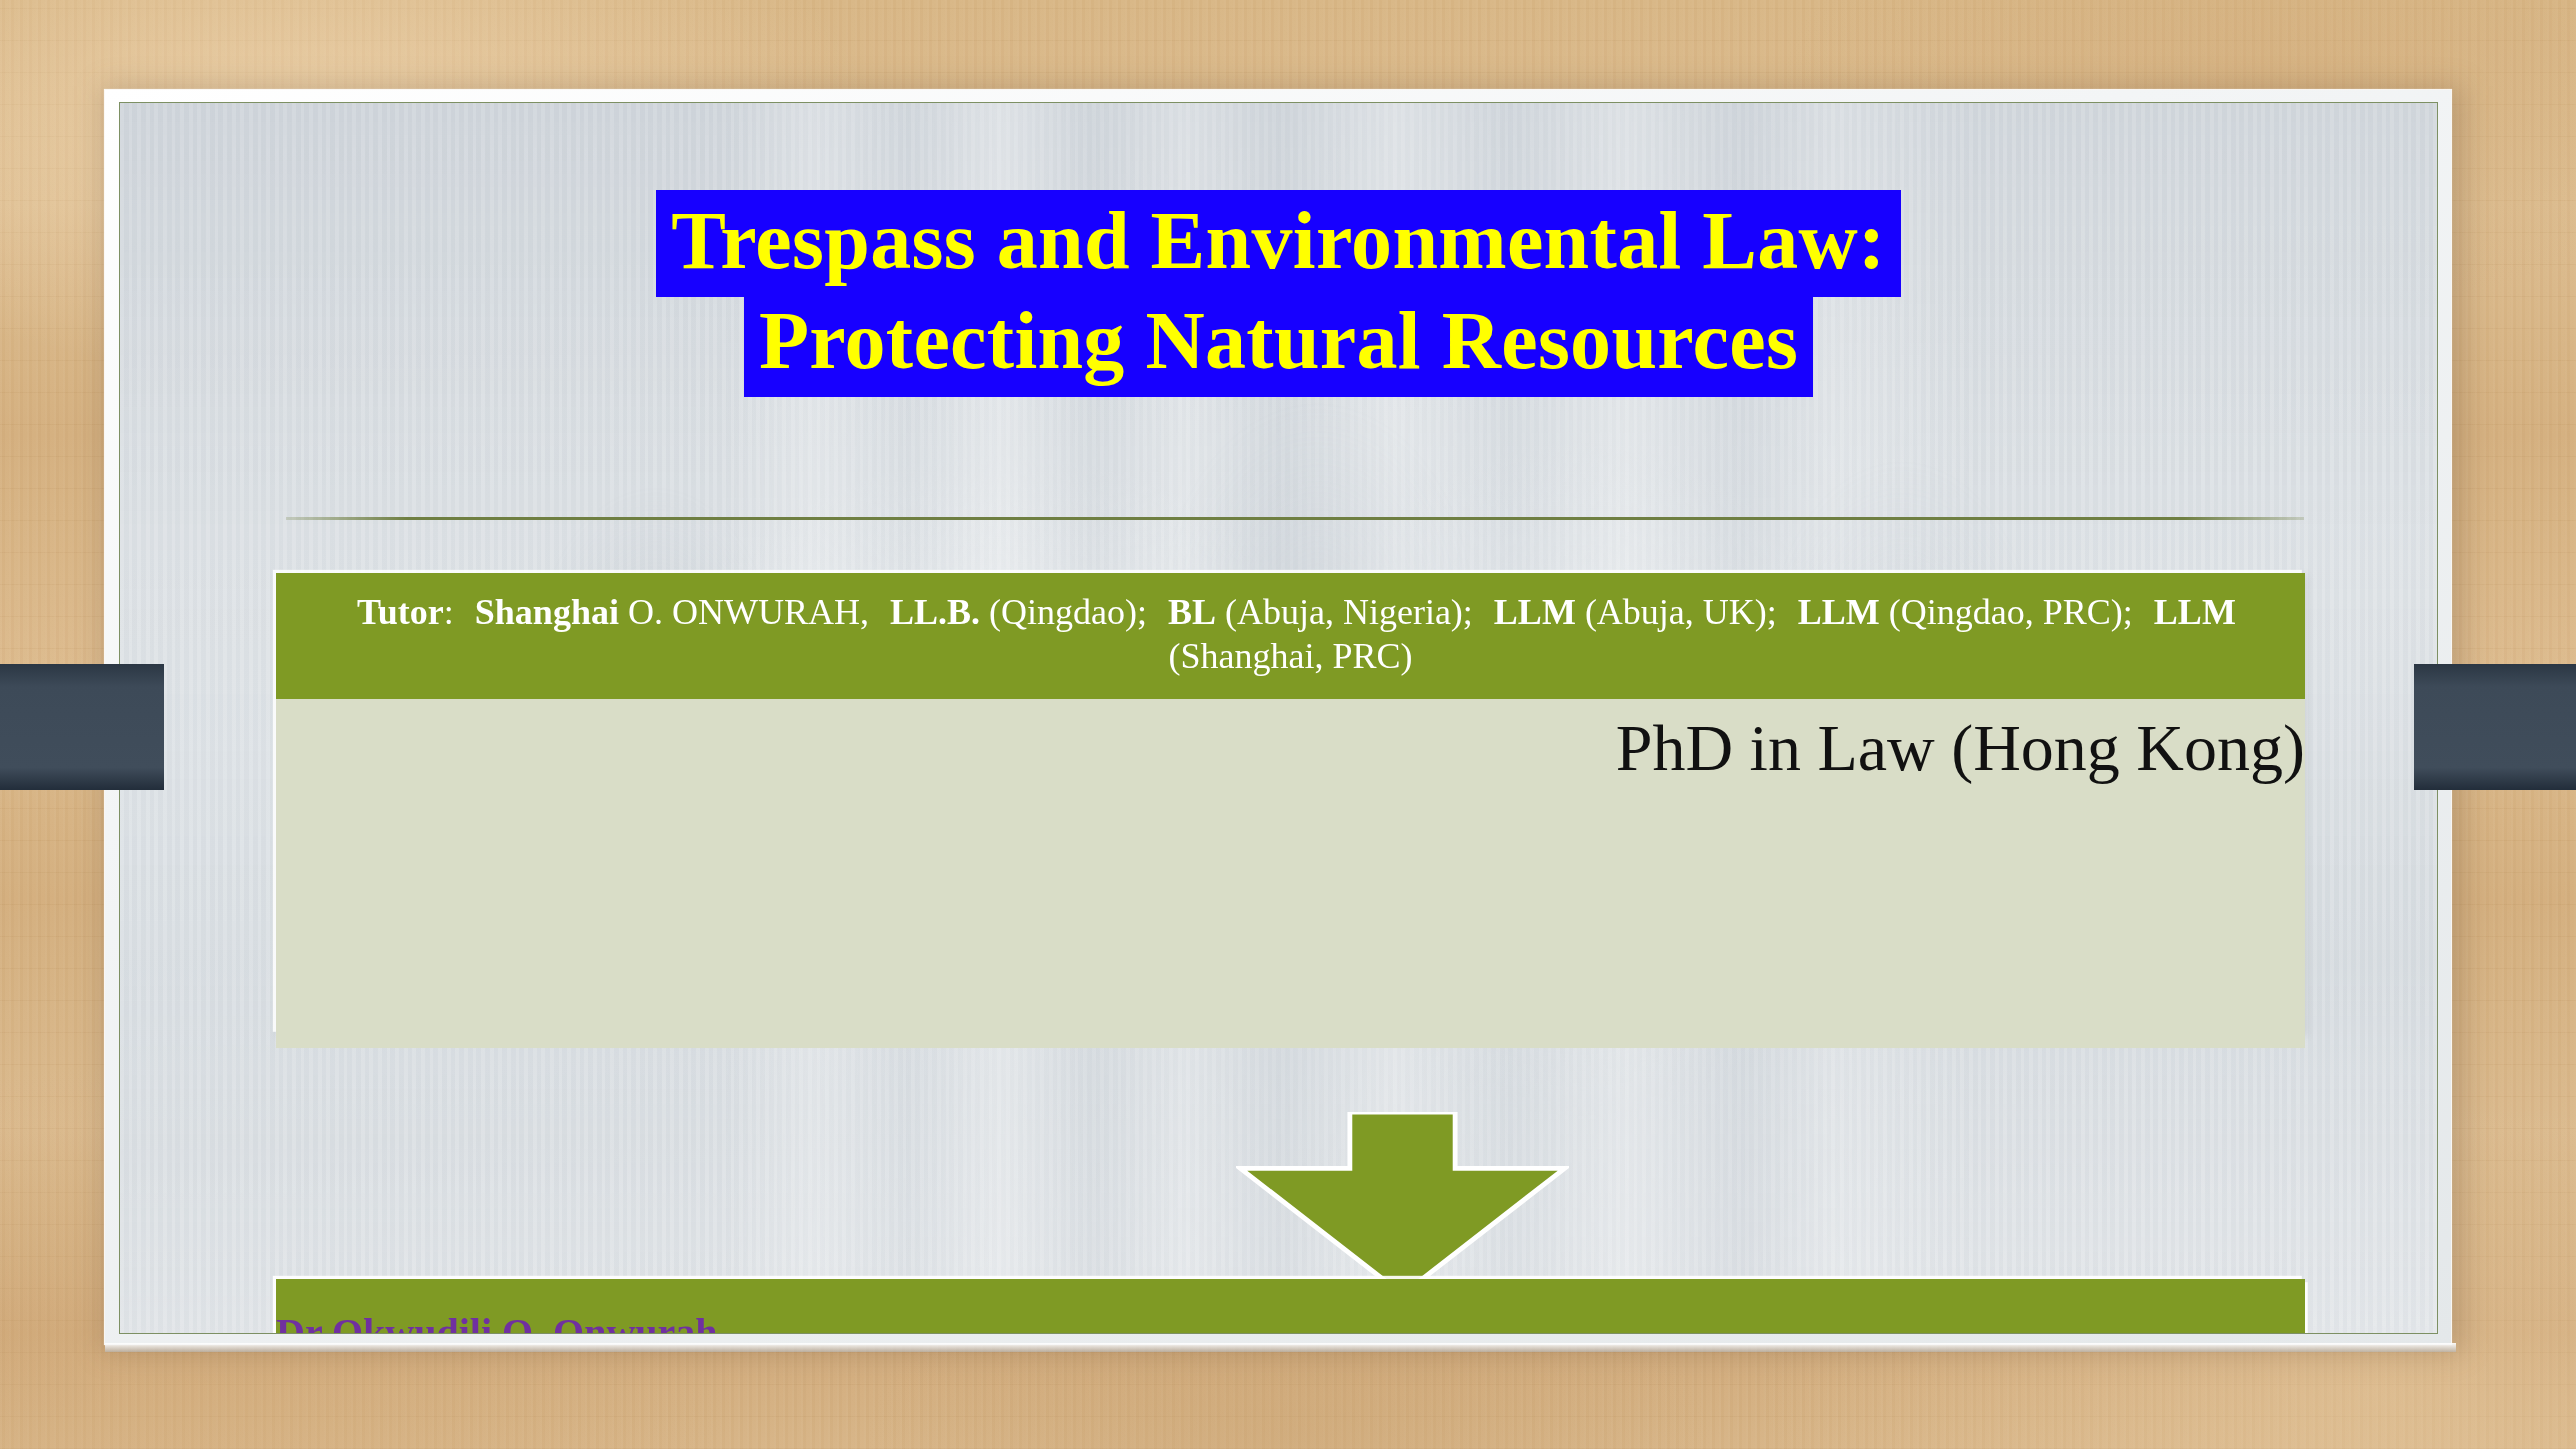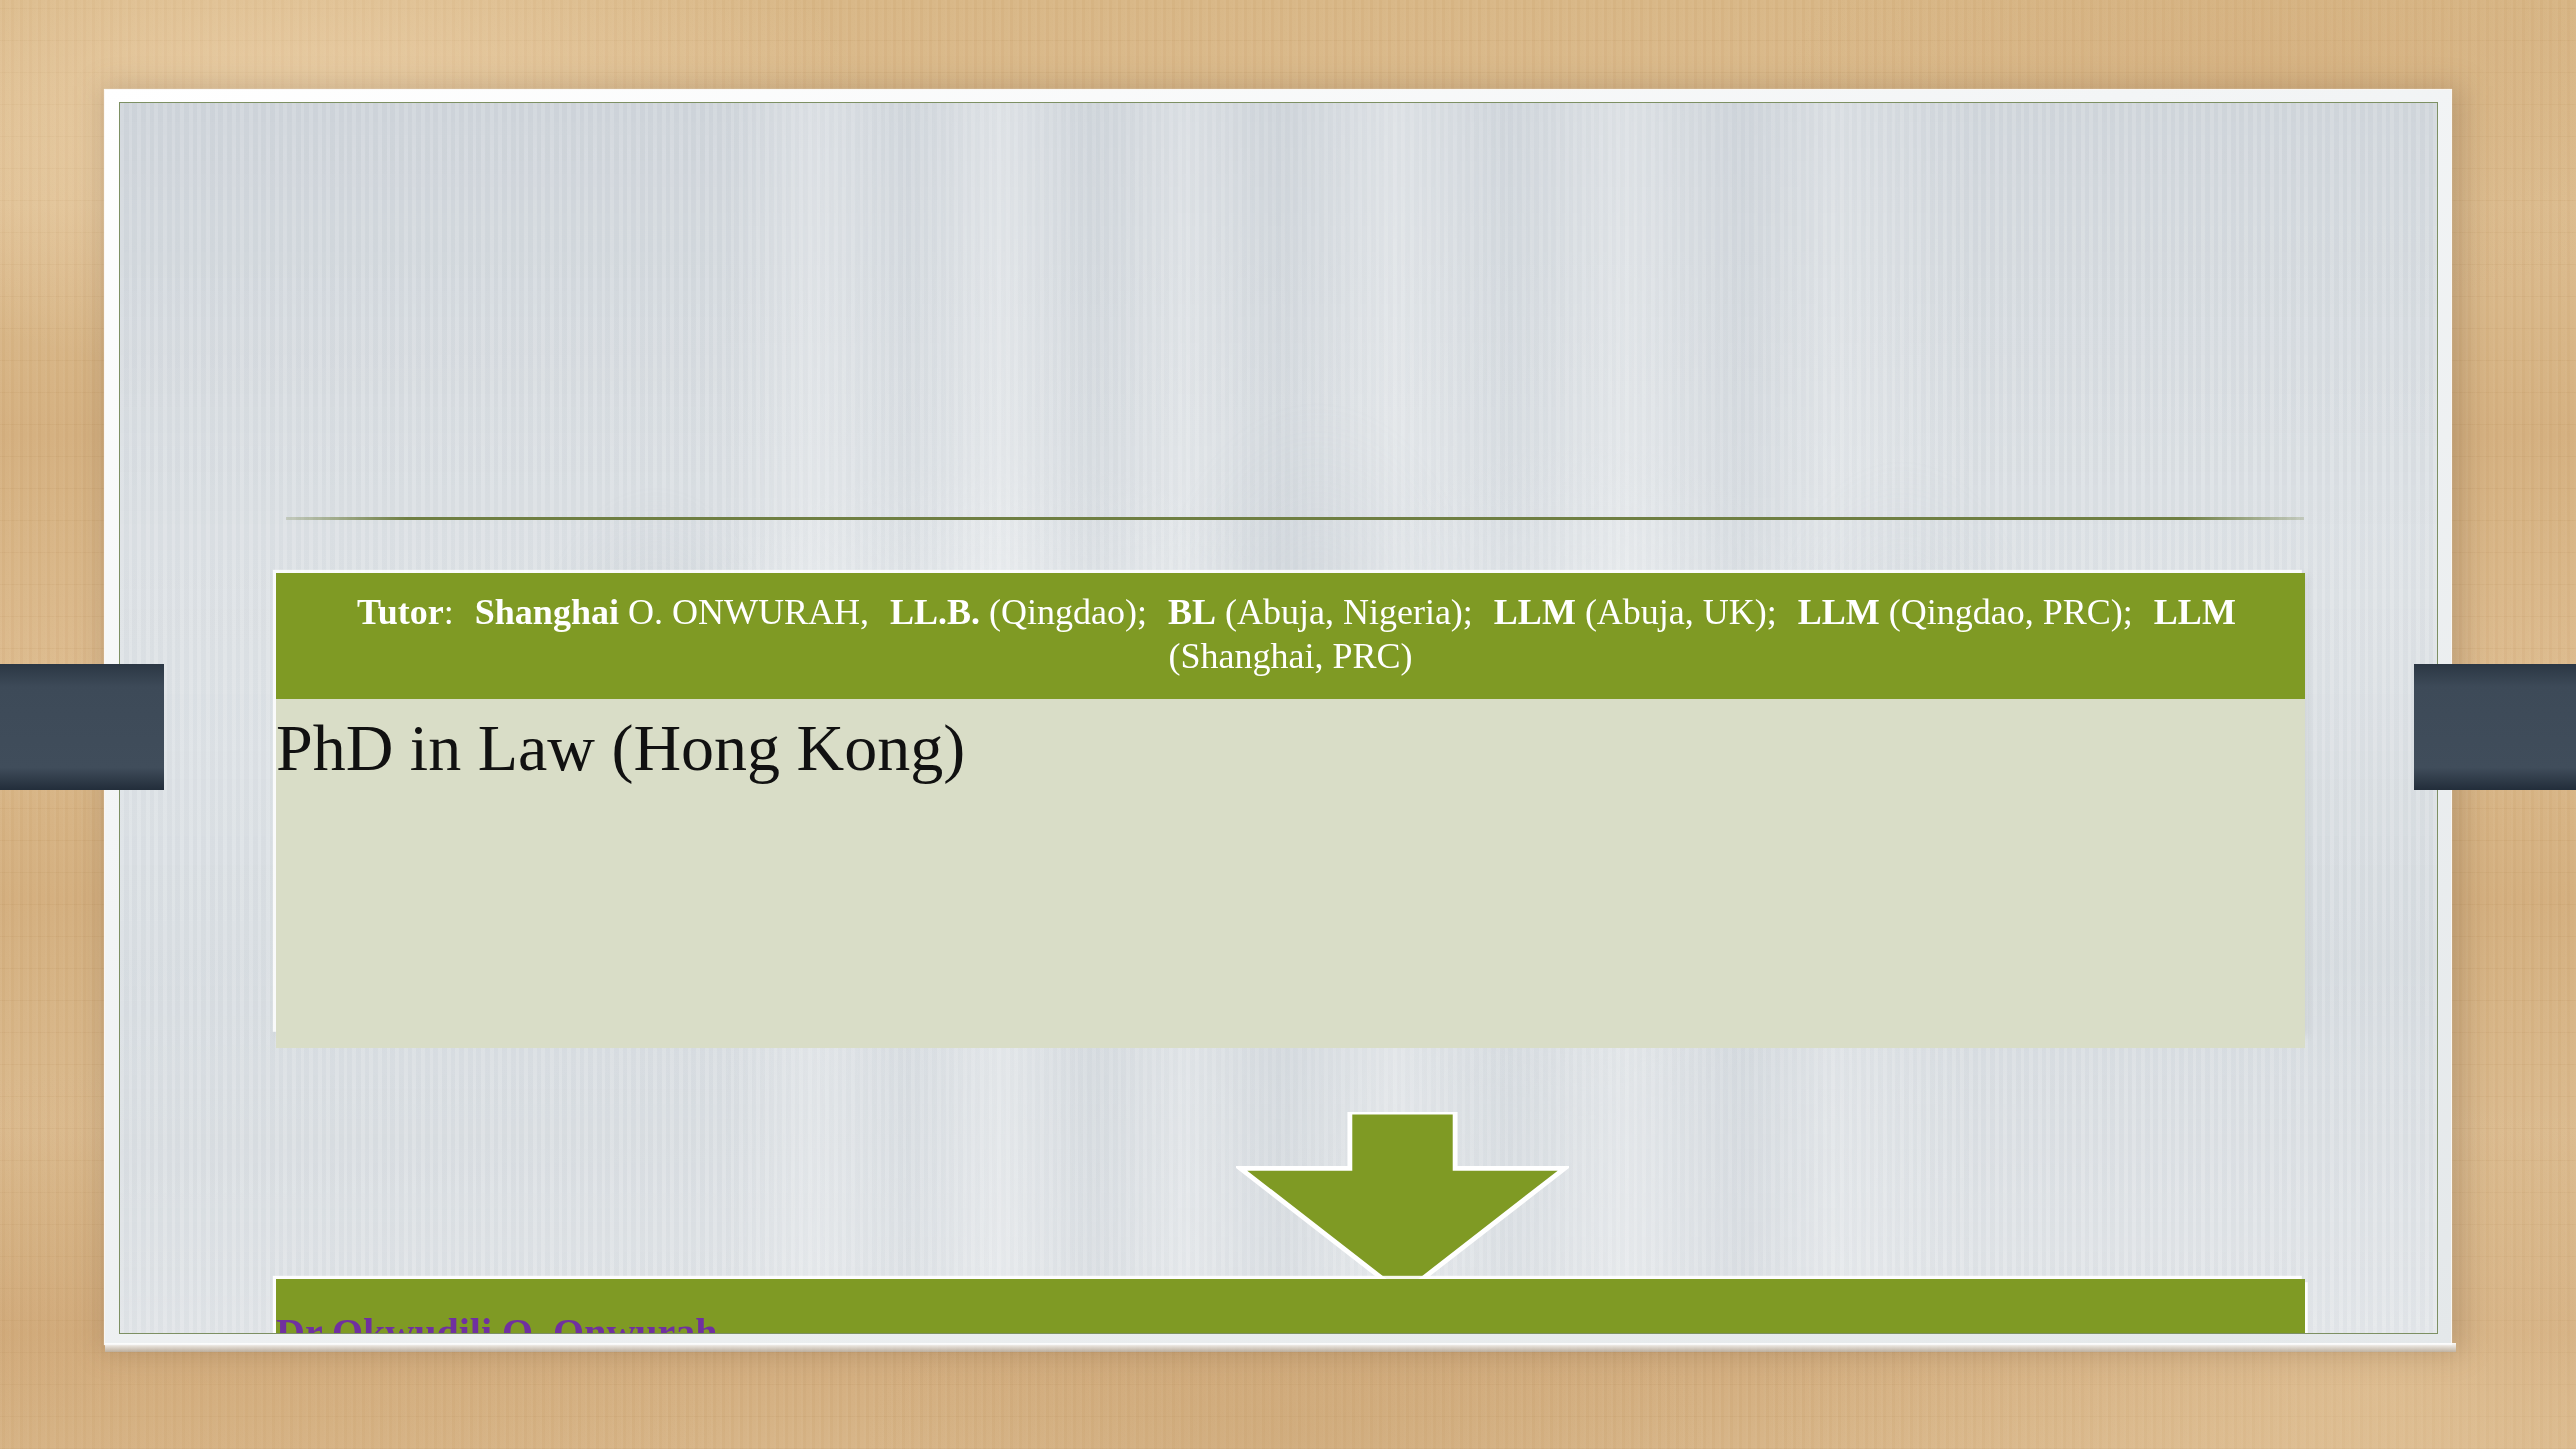--- a/index.html
+++ b/index.html
@@ -174,21 +174,21 @@
     font-size: 36px;
     font-weight: normal;
     line-height: 1.22;
     padding: 18px 31px 20.4px 31px;
     text-align: center;
   }
   .panel-head b { font-weight: bold; margin-left: 12px; }
   .panel-body {
     background: #d9ddc7;
     height: 349px;
-    text-align: left;
+    text-align: right;
     padding-top: 13px;
     box-sizing: border-box;
   }
   .panel-body .phd {
     display: block;
     color: #111111;
     font-size: 66px;
     line-height: 1.1;
   }
 
@@ -239,20 +239,24 @@
   </div>
 
   <div class="slide-shadow"></div>
   <div class="slide-frame"></div>
 
   <div class="slide-inner">
 
     <div class="photo-wash"></div>
     <div class="photo-wash2"></div>
 
+    <div class="title-block">
+      <div class="title-line l1">Trespass and Environmental Law:</div><br>
+      <div class="title-line l2">Protecting Natural Resources</div>
+    </div>
 
     <div class="divider"></div>
 
     <div class="content-panel">
 
       <div class="panel-head">
         <b>Tutor</b><span>: </span><b>Shanghai</b><span> O. ONWURAH, </span><b>LL.B.</b><span> (Qingdao); </span><b>BL</b><span> (Abuja, Nigeria); </span><b>LLM</b><span> (Abuja, UK); </span><b>LLM</b><span> (Qingdao, PRC); </span><b>LLM</b><span> (Shanghai, PRC)</span>
       </div>
 
       <div class="panel-body">

